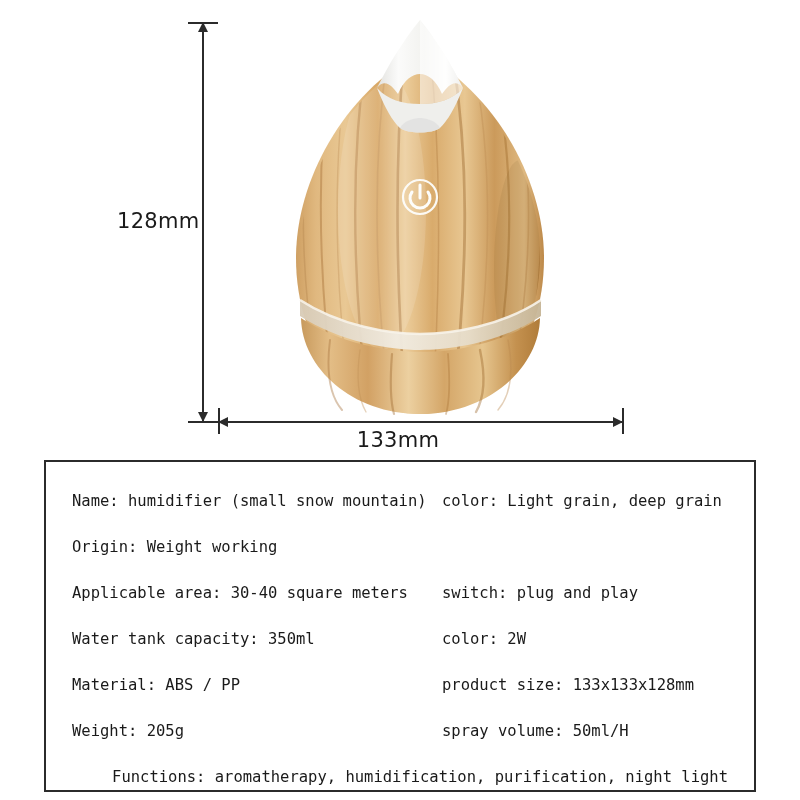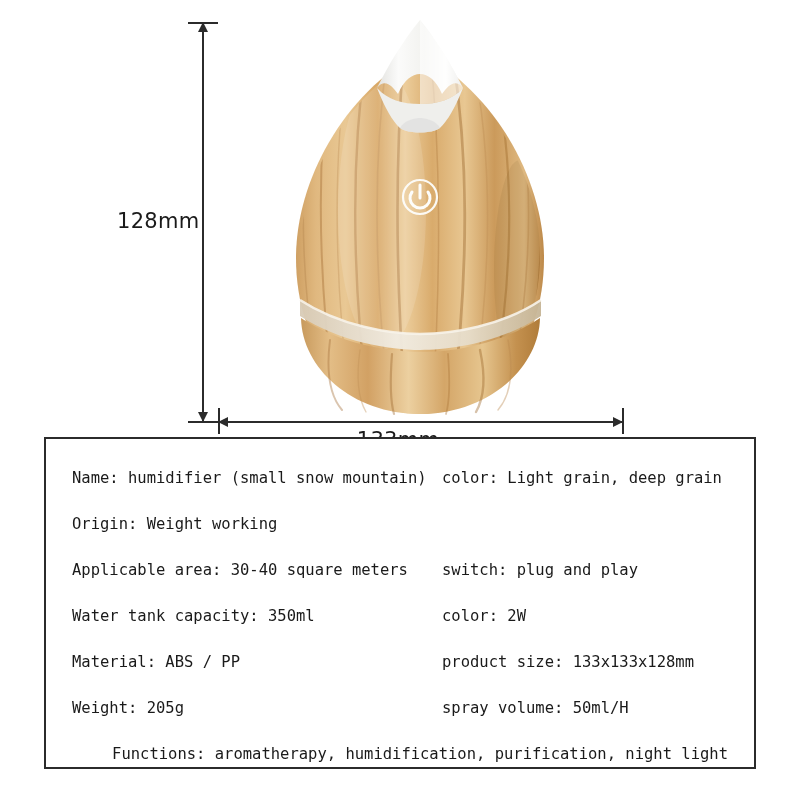--- a/index.html
+++ b/index.html
@@ -95,21 +95,21 @@
   .arrow-right {
     border-top: 5px solid transparent;
     border-bottom: 5px solid transparent;
     border-left: 10px solid #2b2b2b;
   }
 
   
   #spec-panel {
     position: absolute;
     left: 44px;
-    top: 437px;
+    top: 460px;
     width: 712px;
     height: 332px;
     border: 2px solid #2b2b2b;
     background: #ffffff;
     box-sizing: border-box;
     padding: 16px 0 0 0;
   }
   .spec-row {
     display: flex;
     align-items: center;

